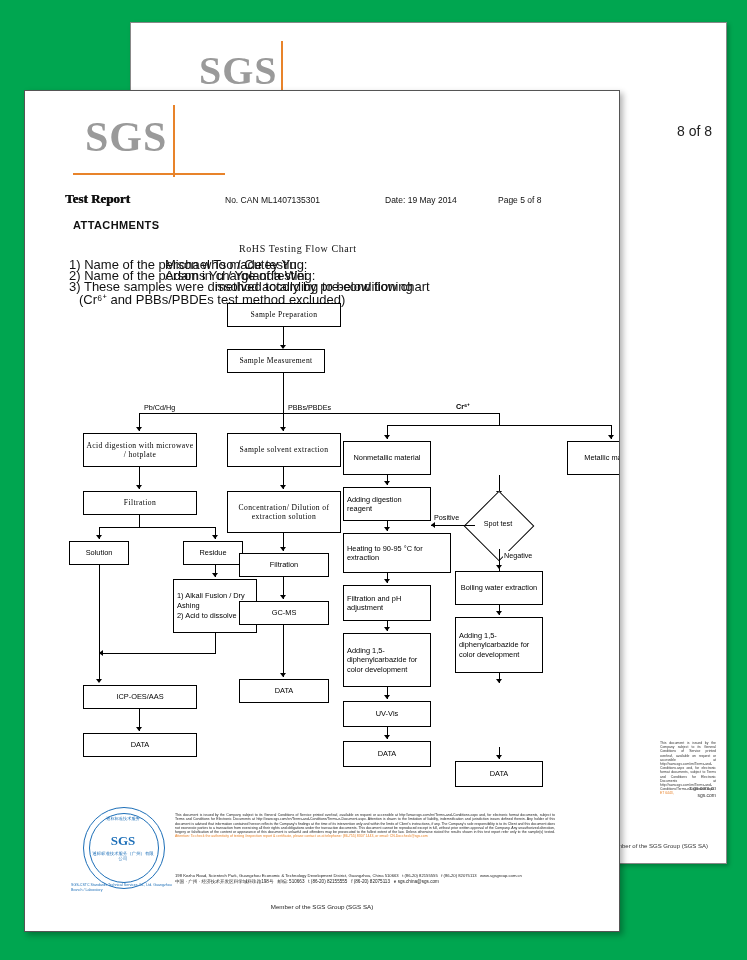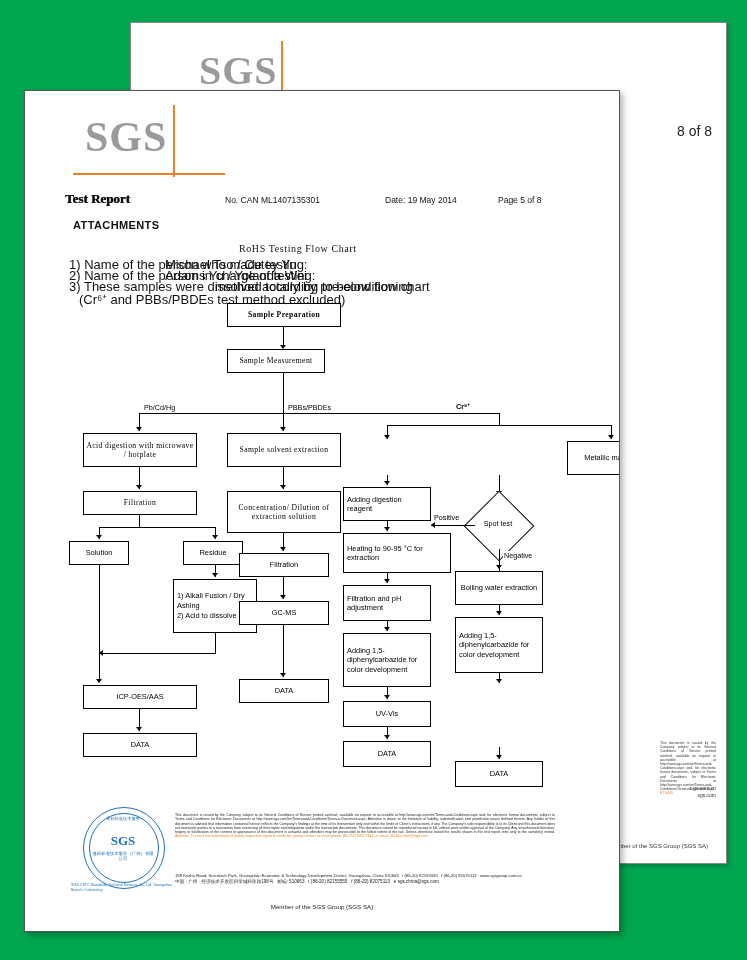--- a/index.html
+++ b/index.html
@@ -221,21 +221,21 @@
   </div>
   <div class="note n2b">Adams Yu / Yolanda Wei</div>
 
   <div class="note n3">
     <span>3)</span>
     <span>These samples were dissolved totally by pre-conditioning</span>
   </div>
   <div class="note n3b">method according to below flow chart</div>
   <div class="note n4">(Cr⁶⁺ and PBBs/PBDEs test method excluded)</div>
 
-  <div class="fbox serif" style="left:202px;top:212px;width:114px;height:24px;font-weight:bold;">Sample Preparation</div>
+  <div class="fbox serif" style="left:202px;top:212px;width:114px;height:24px;">Sample Preparation</div>
   <div class="vline" style="left:258px;top:236px;height:20px;"></div>
   <div class="arrow-d" style="left:255px;top:254px;"></div>
 
   <div class="fbox serif" style="left:202px;top:258px;width:98px;height:24px;">Sample Measurement</div>
 
   <div class="vline" style="left:258px;top:282px;height:40px;"></div>
 
   <div class="hline" style="left:114px;top:322px;width:360px;"></div>
 
   <div class="lbl" style="left:118px;top:312px;">Pb/Cd/Hg</div>
@@ -296,20 +296,21 @@
   <div class="arrow-d" style="left:255px;top:582px;"></div>
   <div class="fbox" style="left:214px;top:588px;width:90px;height:24px;">DATA</div>
 
   <div class="vline" style="left:474px;top:322px;height:12px;"></div>
   <div class="hline" style="left:362px;top:334px;width:224px;"></div>
   <div class="vline" style="left:362px;top:334px;height:14px;"></div>
   <div class="arrow-d" style="left:359px;top:344px;"></div>
   <div class="vline" style="left:586px;top:334px;height:14px;"></div>
   <div class="arrow-d" style="left:583px;top:344px;"></div>
 
+  <div class="fbox" style="left:318px;top:350px;width:88px;height:34px;">Nonmetallic material</div>
   <div class="fbox" style="left:542px;top:350px;width:88px;height:34px;">Metallic material</div>
 
   <div class="vline" style="left:362px;top:384px;height:10px;"></div>
   <div class="arrow-d" style="left:359px;top:390px;"></div>
   <div class="fbox left" style="left:318px;top:396px;width:88px;height:34px;">Adding digestion reagent</div>
 
   <div class="vline" style="left:362px;top:430px;height:10px;"></div>
   <div class="arrow-d" style="left:359px;top:436px;"></div>
   <div class="fbox left" style="left:318px;top:442px;width:108px;height:40px;">Heating to 90-95 °C for extraction</div>
 

